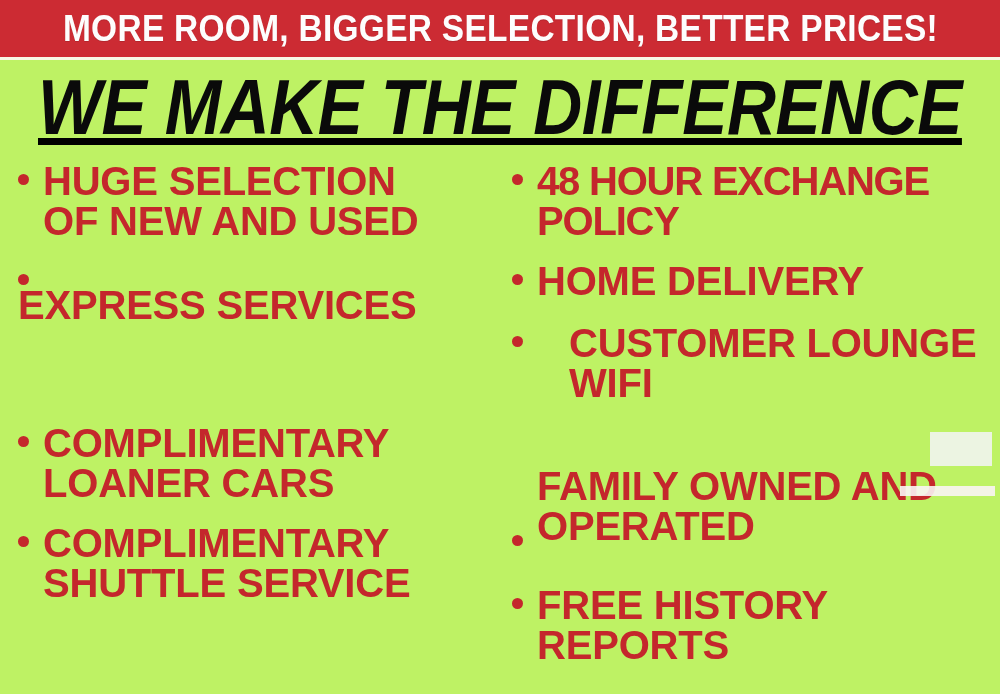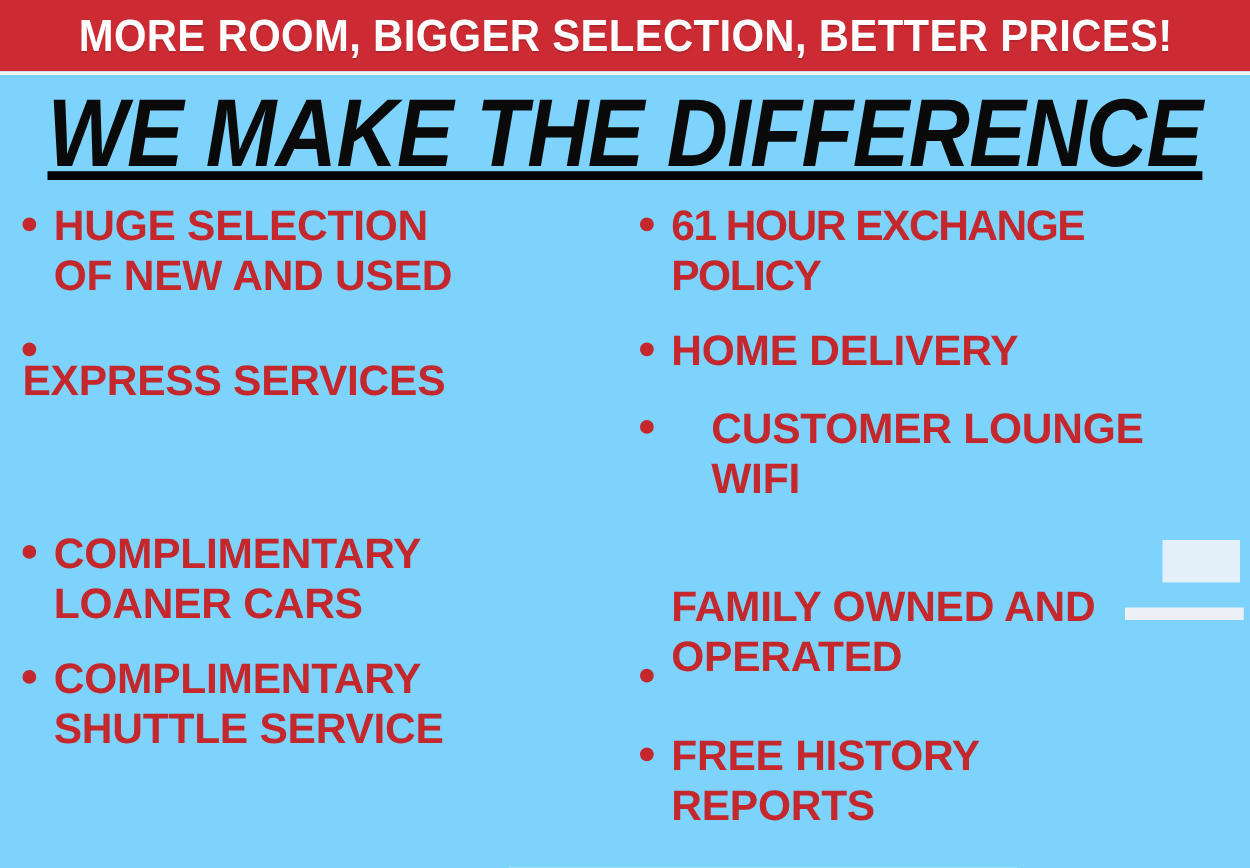--- a/index.html
+++ b/index.html
@@ -11,21 +11,21 @@
     width: 1000px;
     height: 694px;
     background: #ffffff;
     font-family: "Liberation Sans", sans-serif;
     overflow: hidden;
   }
   .poster {
     position: relative;
     width: 1000px;
     height: 694px;
-    background: #7dd3fc;
+    background: #bef264;
     overflow: hidden;
   }
 
   
   .banner {
     position: absolute;
     left: 0;
     top: 0;
     width: 1000px;
     height: 57px;
@@ -100,21 +100,21 @@
     border-radius: 50%;
     background: #c4272c;
     margin-top: 13px;
     margin-right: 14px;
   }
   .bullet-text {
     flex: 1 1 auto;
     color: #c4272c;
     font-family: "Liberation Sans", sans-serif;
     font-weight: bold;
-    font-size: 34px;
+    font-size: 40px;
     line-height: 40px;
     letter-spacing: -0.2px;
     white-space: pre-line;
     transform-origin: left top;
   }
   .tight { letter-spacing: -1.2px; }
 
   
   .l0 { position:absolute; top: 6px;   left: 0; width: 480px; }
   .l1 { position:absolute; top: 106px; left: 0; width: 480px; flex-direction: column; }
@@ -180,21 +180,21 @@
         <span class="bullet-text">COMPLIMENTARY
 SHUTTLE SERVICE</span>
       </div>
 
     </div>
 
     <div class="column column-right">
 
       <div class="bullet-item r0">
         <span class="bullet-dot"></span>
-        <span class="bullet-text tight">61 HOUR EXCHANGE
+        <span class="bullet-text tight">48 HOUR EXCHANGE
 POLICY</span>
       </div>
 
       <div class="bullet-item r1">
         <span class="bullet-dot"></span>
         <span class="bullet-text">HOME DELIVERY</span>
       </div>
 
       <div class="bullet-item r2">
         <span class="bullet-dot"></span>

